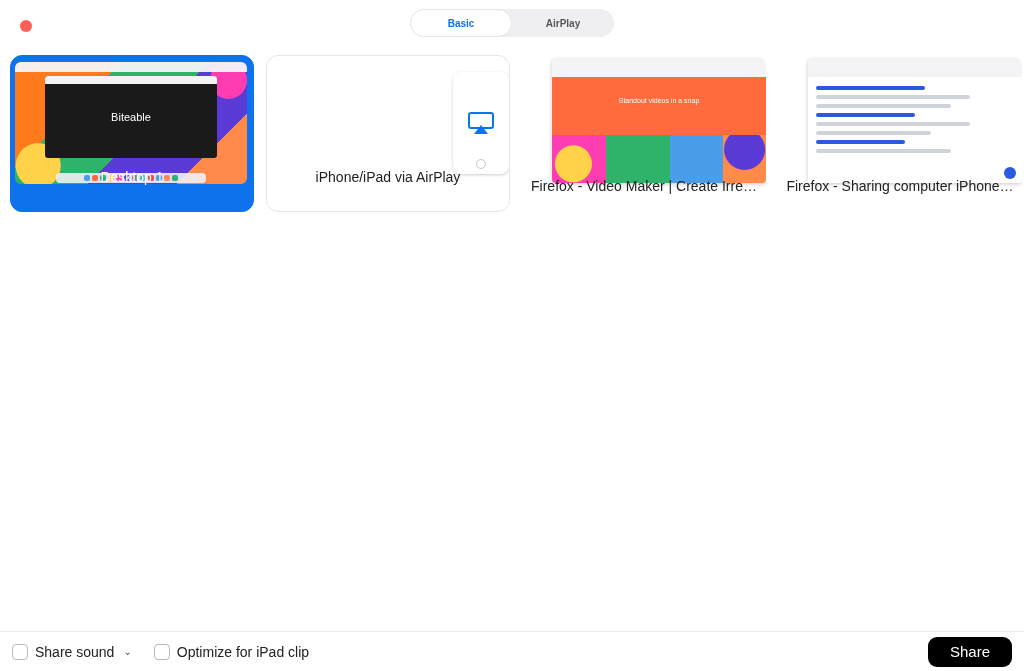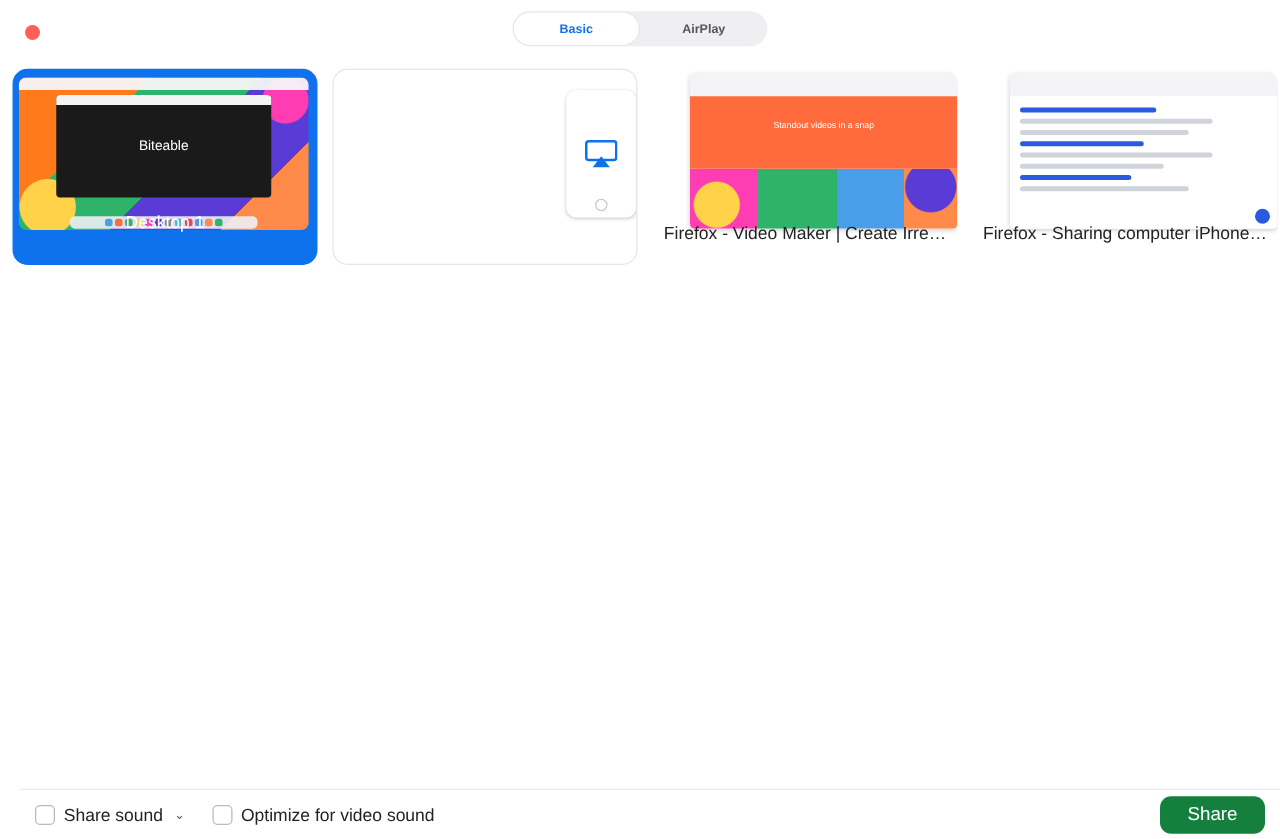--- a/index.html
+++ b/index.html
@@ -67,26 +67,26 @@
   .ff2 .chrome { height:18px; background:#f4f4f6; }
   .ff2 .body { height:106px; background:#fff; padding:4px 8px 4px 8px; position:relative;}
   .ff2 .line { height:4px; background:#d0d4da; margin:5px 0; border-radius:2px; }
   .ff2 .line.title { background:#2a5adf; width:55%; }
   .ff2 .line.w80 { width:78%; }
   .ff2 .line.w70 { width:68%; }
   .ff2 .line.w60 { width:58%; }
   .ff2 .pill { position:absolute; bottom:4px; right:6px; width:12px; height:12px; border-radius:50%; background:#2a5adf;}
 
   
-  .footer { position:absolute; left:0; right:0; bottom:0; height:40px; border-top:1px solid #eceaea; display:flex; align-items:center; padding:0 12px; gap:22px;margin-left:16px; }
+  .footer { position:absolute; left:0; right:0; bottom:0; height:40px; border-top:1px solid #eceaea; display:flex; align-items:center; padding:0 12px; gap:22px; }
   .chk { display:flex; align-items:center; gap:7px; font-size:14px; color:#222; cursor:pointer; }
   .chk .box { width:16px; height:16px; border:1.5px solid #b9b9bf; border-radius:4px; background:#fff; }
   .chk .caret { font-size:10px; color:#555; margin-left:2px; }
   .spacer { flex:1; }
-  .share-btn { background:#15803d; color:#fff; border:none; border-radius:9px; height:30px; padding:0 22px; font-size:15px; font-weight:500; cursor:pointer; }
+  .share-btn { background:#000000; color:#fff; border:none; border-radius:9px; height:30px; padding:0 22px; font-size:15px; font-weight:500; cursor:pointer; }
 </style>
 </head>
 <body>
 
 <div class="window">
 
   <div class="close-dot"></div>
 
   <div class="tabbar">
     <div class="tab active">Basic</div>
@@ -123,20 +123,21 @@
 
 
     <div class="tile">
       <div class="phone-frame">
         <svg width="26" height="22" viewBox="0 0 26 22">
           <rect x="1" y="1" width="24" height="15" rx="2" fill="none" stroke="#0e72ed" stroke-width="2"></rect>
           <polygon points="13,13 20,22 6,22" fill="#0e72ed"></polygon>
         </svg>
         <div class="phone-home"></div>
       </div>
+      <div class="label">iPhone/iPad via AirPlay</div>
     </div>
 
 
     <div class="tile app">
       <div class="app-thumb ff1">
         <div class="chrome"></div>
         <div class="hero"></div>
         <div class="band"></div>
       </div>
       <div class="label">Firefox - Video Maker | Create Irre…</div>
@@ -163,19 +164,19 @@
   </div>
 
   <div class="footer">
     <label class="chk">
       <span class="box"></span>
       <span>Share sound</span>
       <span class="caret">⌄</span>
     </label>
     <label class="chk">
       <span class="box"></span>
-      <span>Optimize for video sound</span>
+      <span>Optimize for iPad clip</span>
     </label>
     <div class="spacer"></div>
     <button class="share-btn">Share</button>
   </div>
 
 </div>
 
 </body></html>

